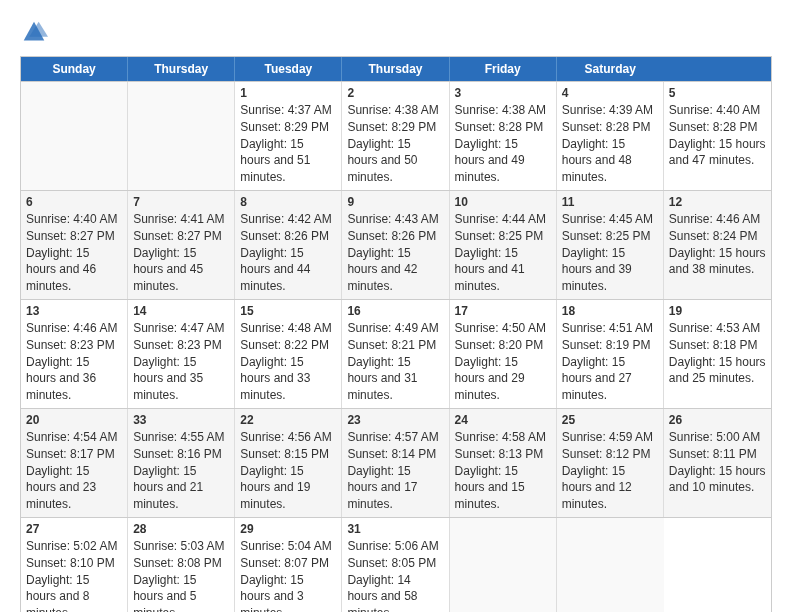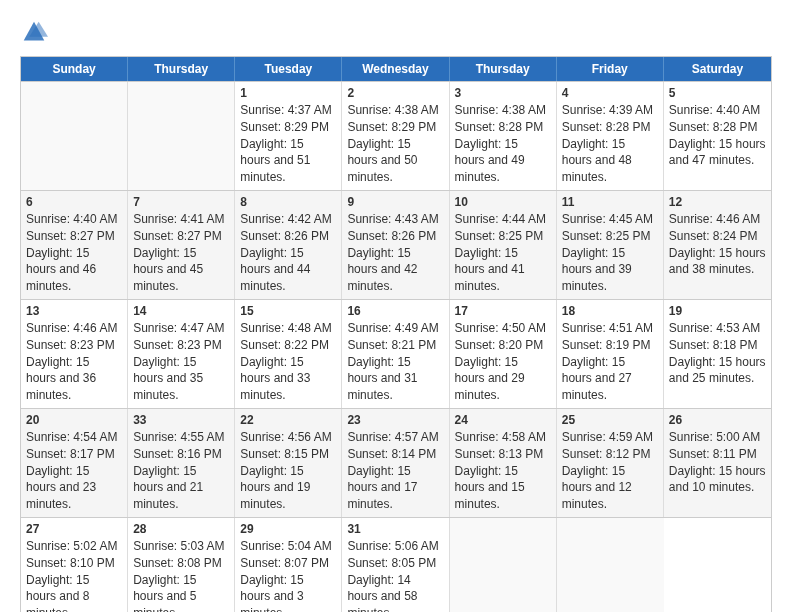--- a/index.html
+++ b/index.html
@@ -137,21 +137,20 @@
       <div class="location-title"></div>
     </div>
   </div>
 
   <div class="calendar">
     <div class="cal-header-row">
 
     <div class="cal-header-cell">Sunday</div>
         <div class="cal-header-cell">Thursday</div>
         <div class="cal-header-cell">Tuesday</div>
-        <div class="cal-header-cell">Wednesday</div>
         <div class="cal-header-cell">Thursday</div>
         <div class="cal-header-cell">Friday</div>
         <div class="cal-header-cell">Saturday</div>
       </div>
     <div class="cal-body">
 
     <div class="cal-week">
           <div class="cal-cell empty"></div>
           <div class="cal-cell empty"></div>
           <div class="cal-cell">

